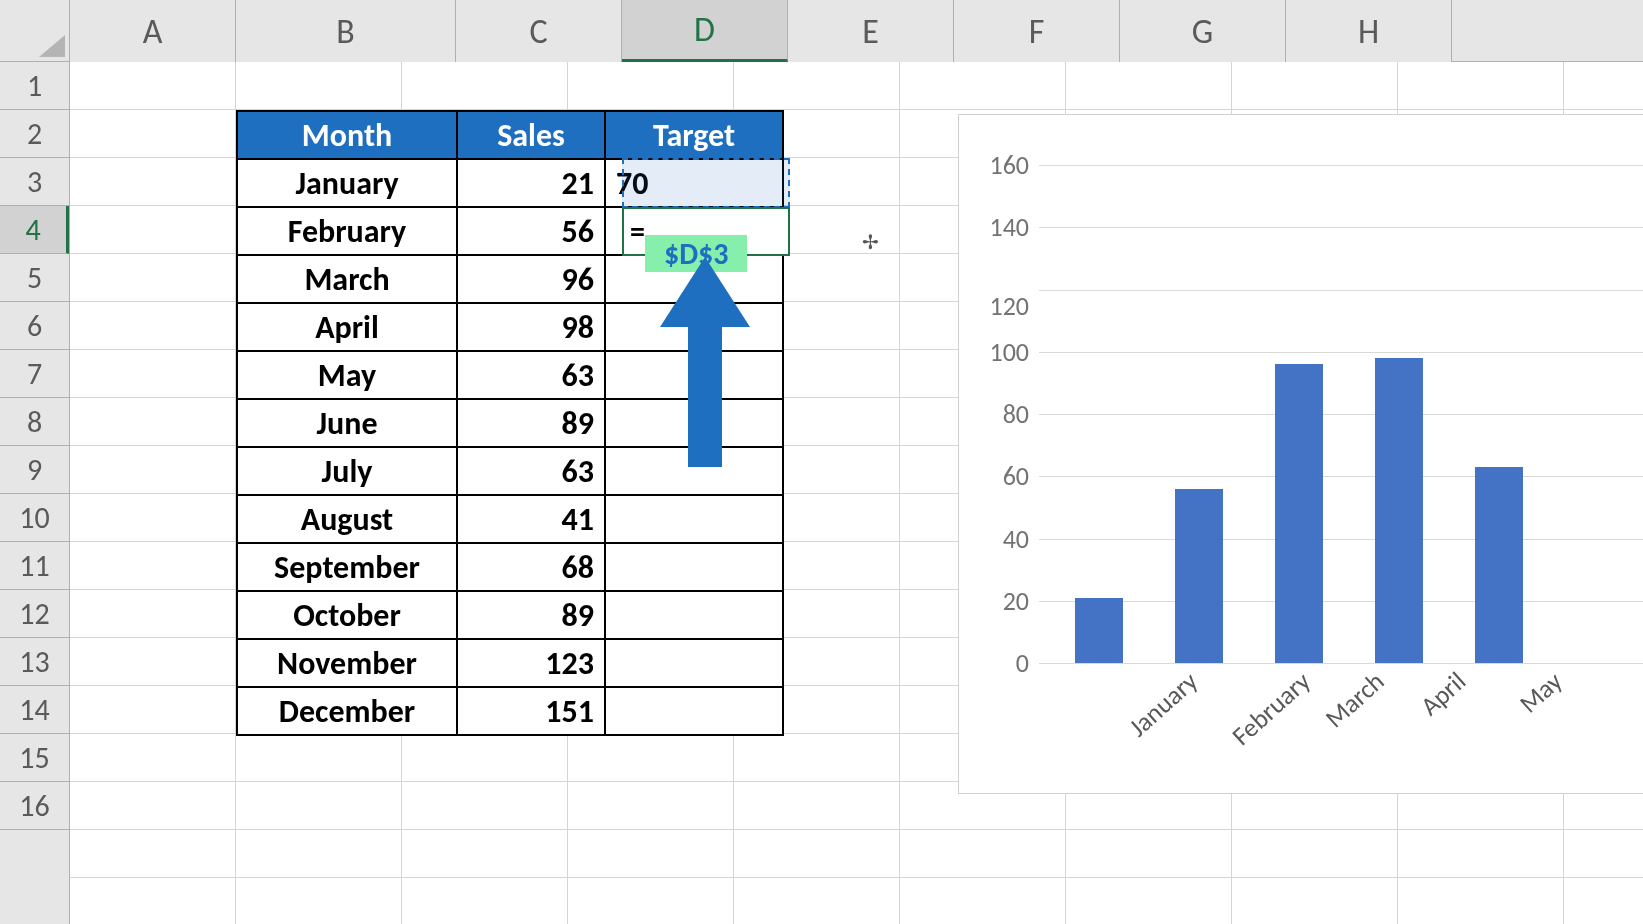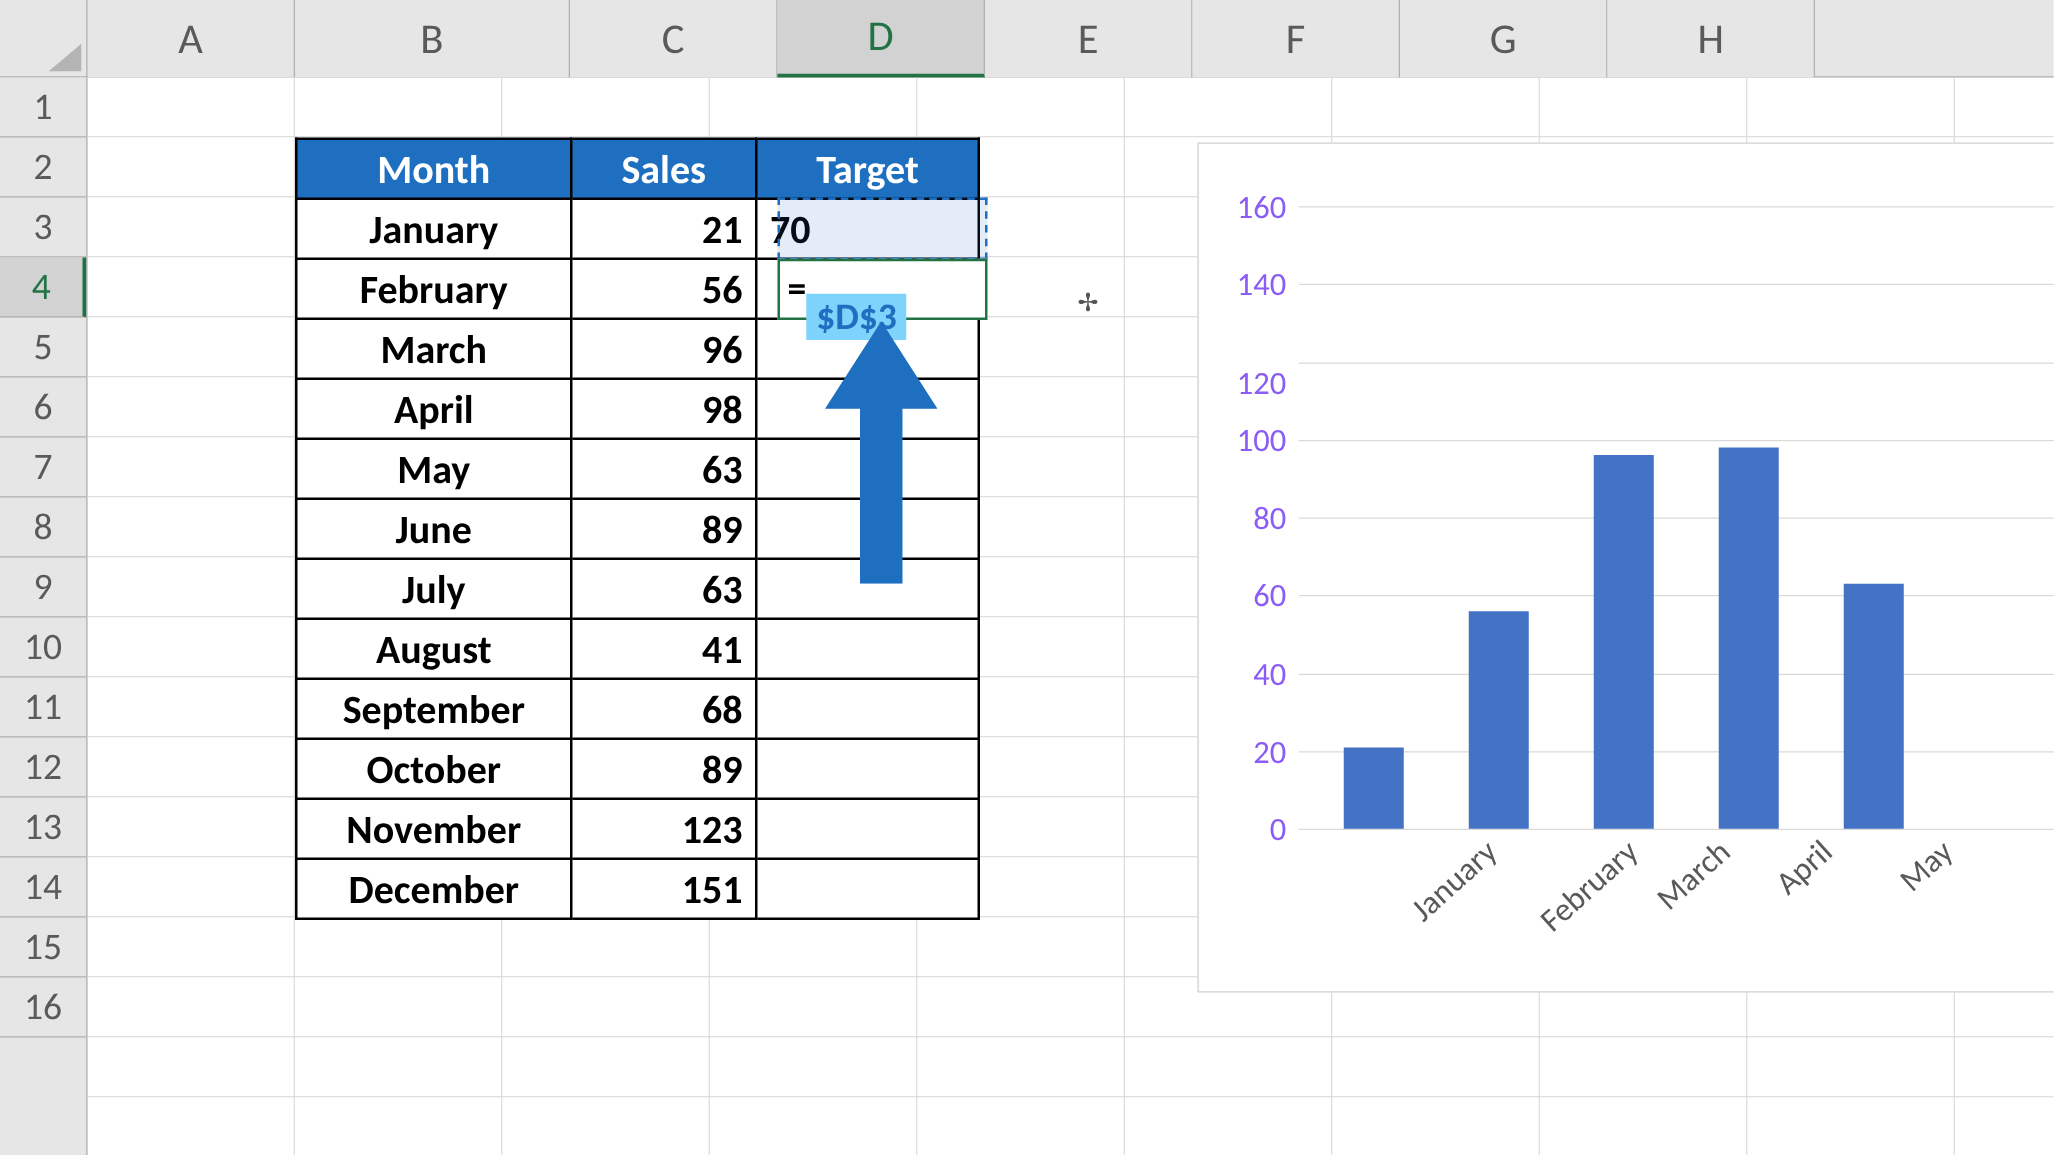--- a/index.html
+++ b/index.html
@@ -130,23 +130,23 @@
     width:168px; height:49px;
     border:2px solid #217346;
     background:#fff;
     display:flex; align-items:center;
     padding:0 6px;
     font-size:30px;
     font-weight:600;
   }
   .edit-eq{ color:#000;}
   .edit-ref{
-    background:#7dd3fc;
+    background:#86efac;
     color:#1f6fc0;
-    padding:0 8px;
+    padding:0 19px;
     margin-top:44px;
   }
   
   .arrow{
     position:absolute;
     top:195px; left:590px;
     width:90px; height:210px;
     pointer-events:none;
   }
   
@@ -171,21 +171,21 @@
   }
   .grid-h{
     position:absolute; left:0; right:0;
     border-top:1px solid #d9d9d9;
   }
   .ytick{
     position:absolute;
     left:-70px; width:60px;
     text-align:right;
     font-size:26px;
-    color:#8b5cf6;
+    color:#737373;
     transform:translateY(-50%);
   }
   .plot{
     position:absolute; inset:0;
     display:flex; align-items:flex-end;
     padding:0 10px;
   }
   .bar-slot{
     flex:0 0 100px;
     display:flex; justify-content:center; align-items:flex-end;

